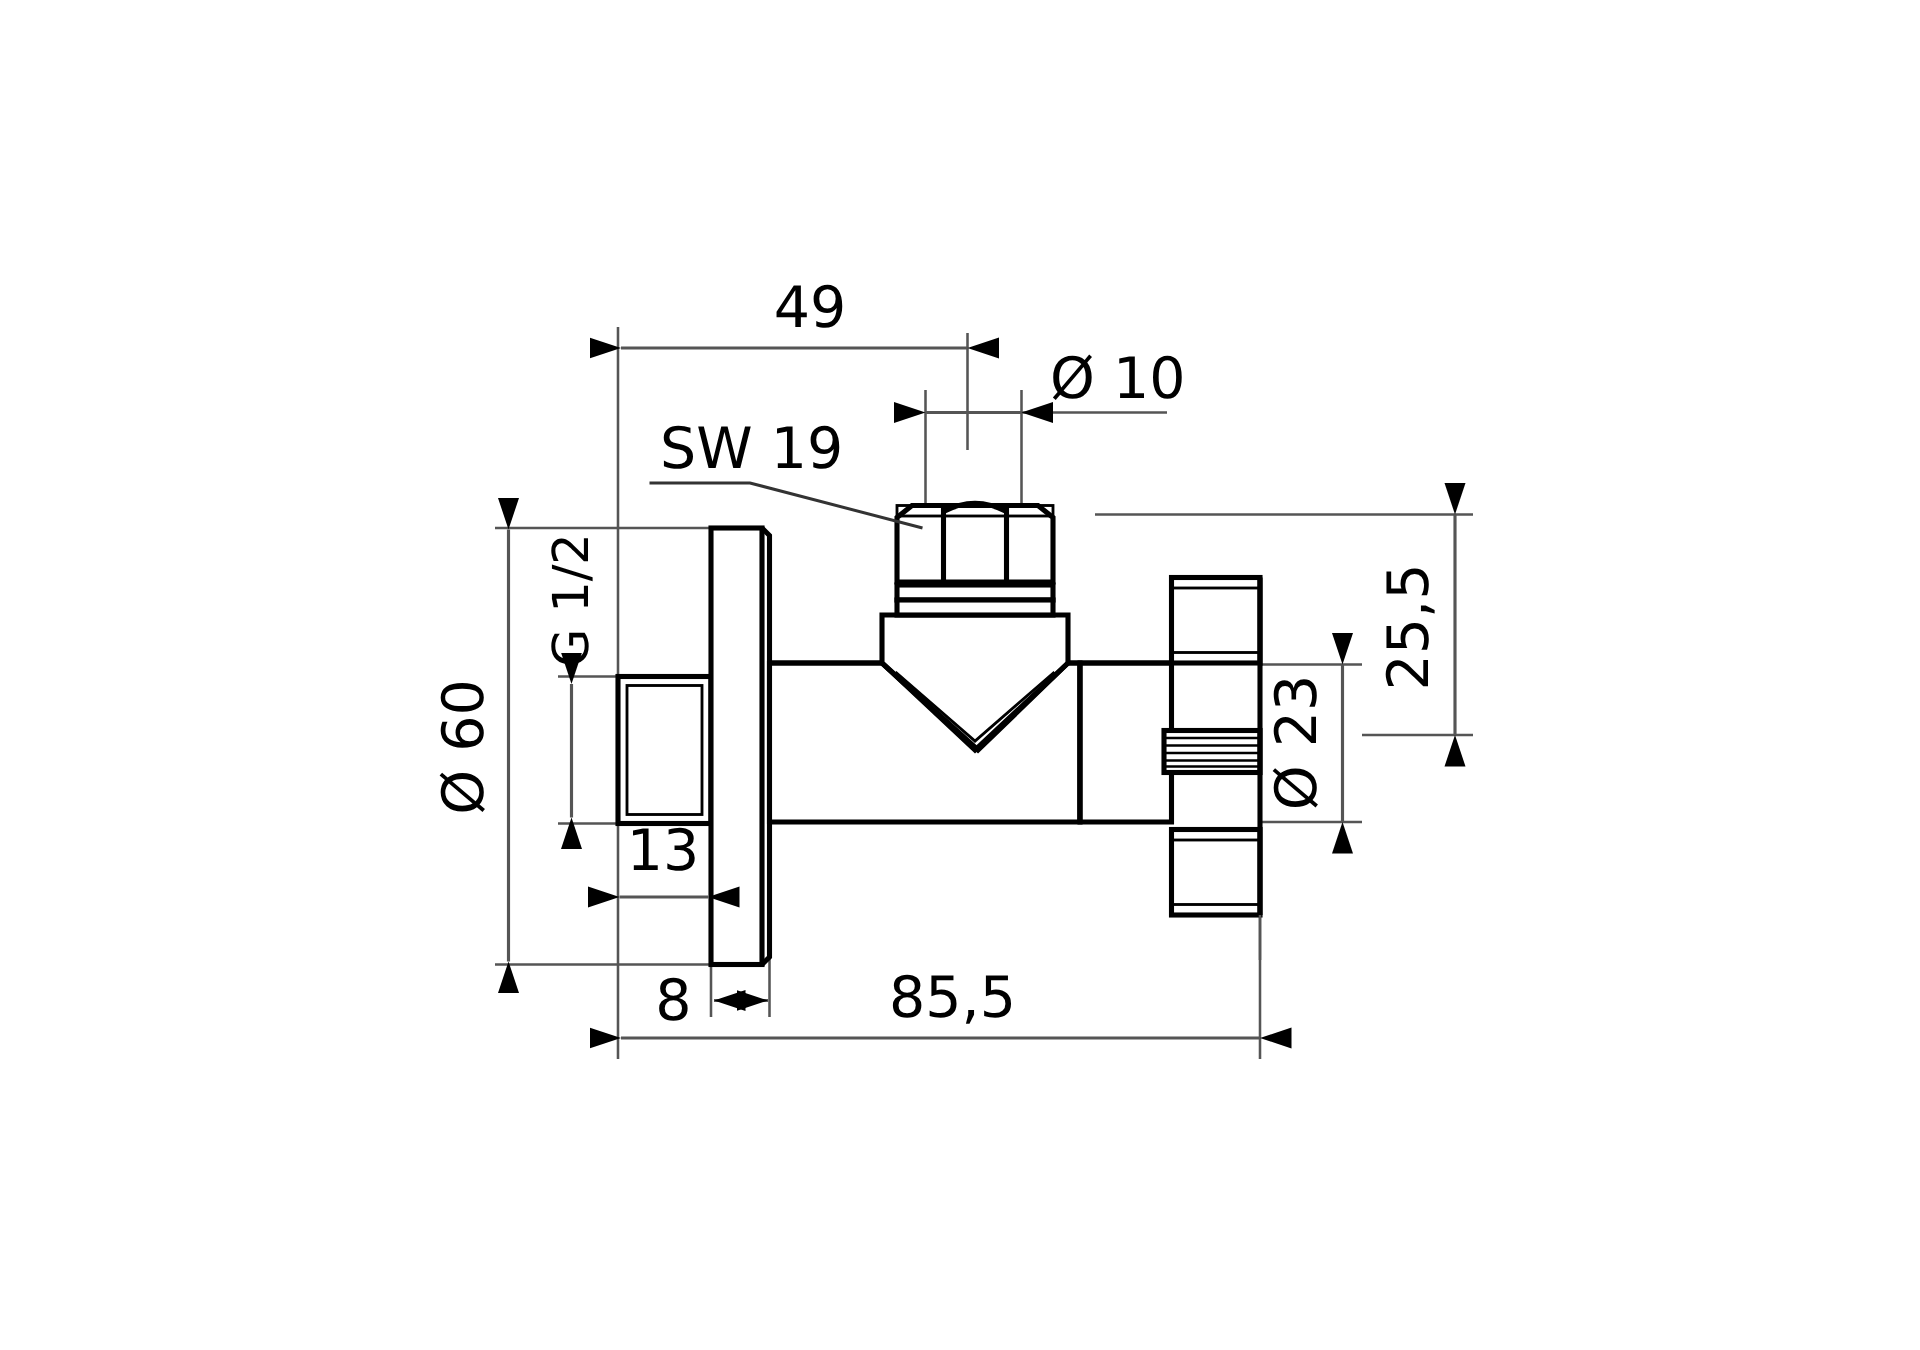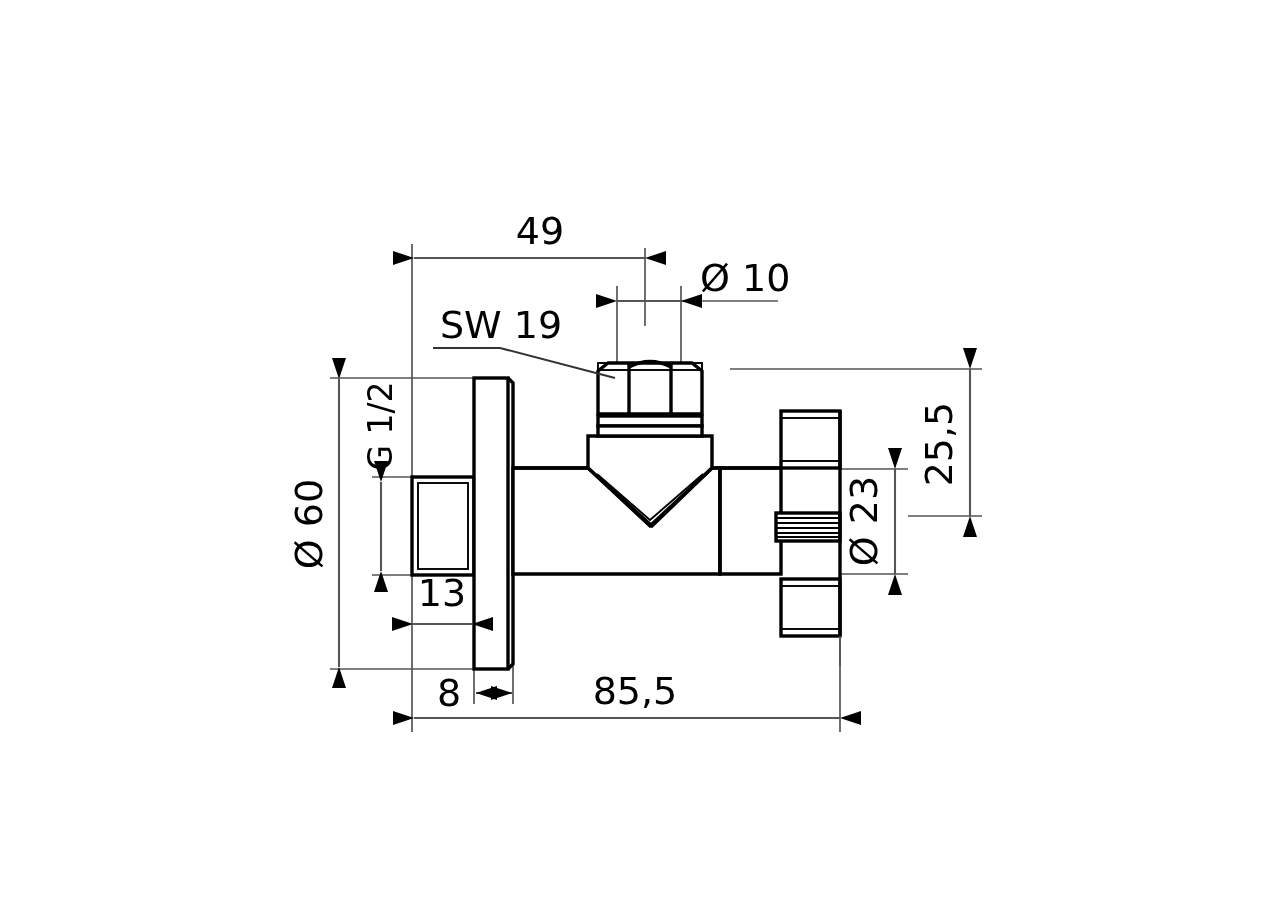--- a/index.html
+++ b/index.html
@@ -9,21 +9,20 @@
   }
   body {
     font-family: "DejaVu Sans", sans-serif;
   }
   #drawing-root {
     position: relative;
     width: 1280px;
     height: 740px;
     background: #a21caf;
     overflow: hidden;
-    margin-top: 26px;
   }
   svg#tech-drawing {
     display: block;
     width: 1280px;
     height: 900px;
   }
   .dim-text {
     font-family: "DejaVu Sans", sans-serif;
     font-size: 38px;
     fill: #000000;

